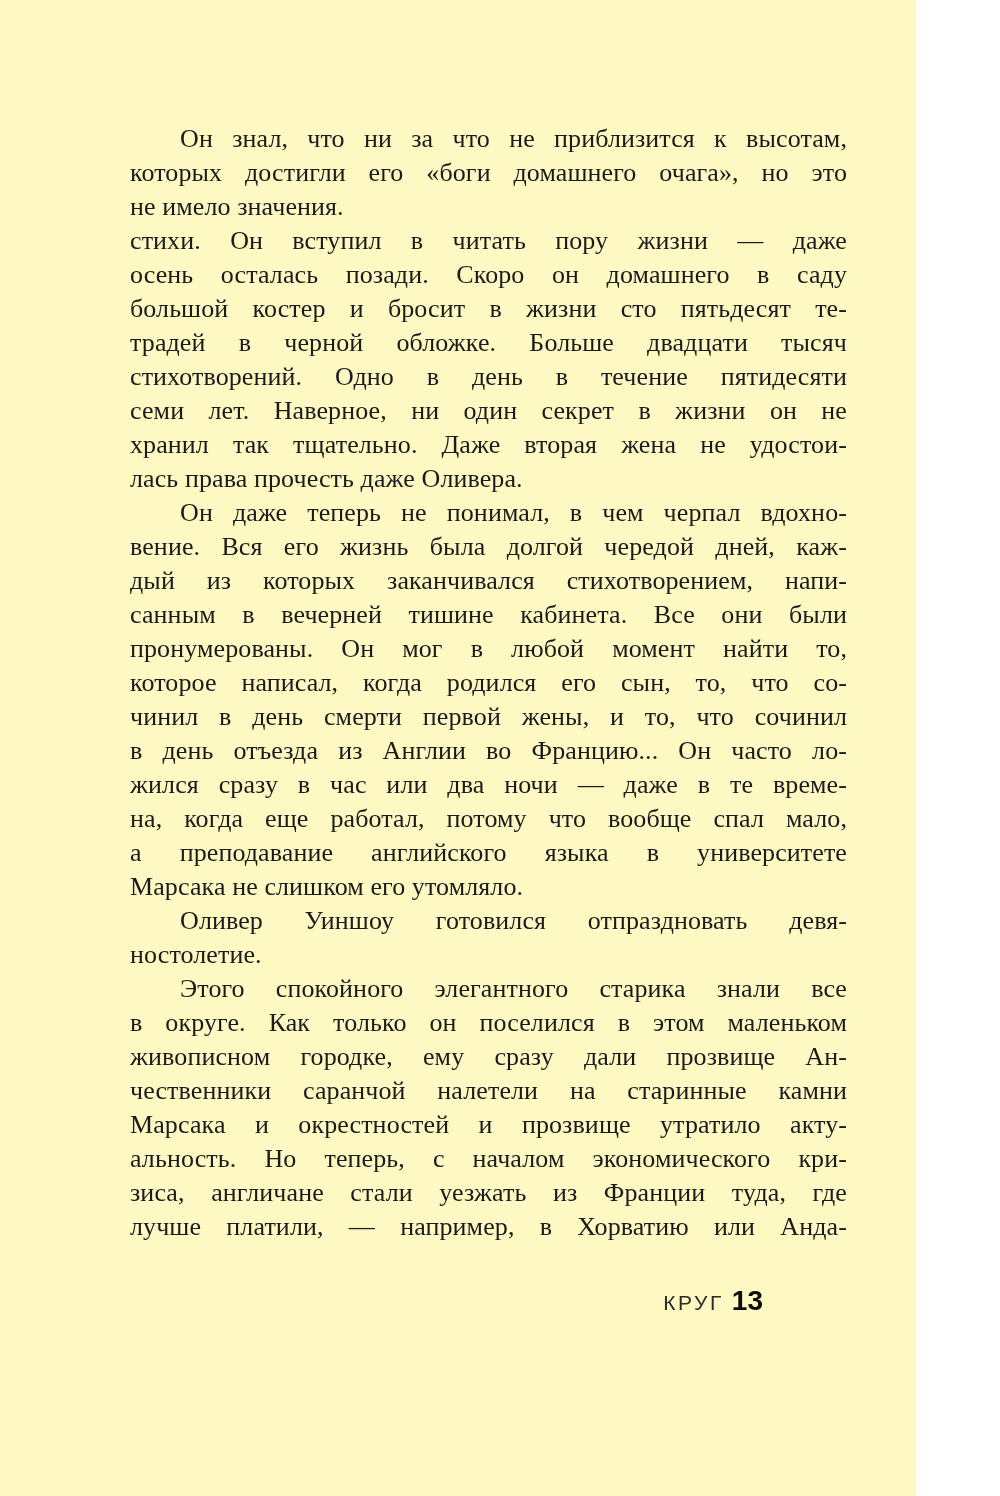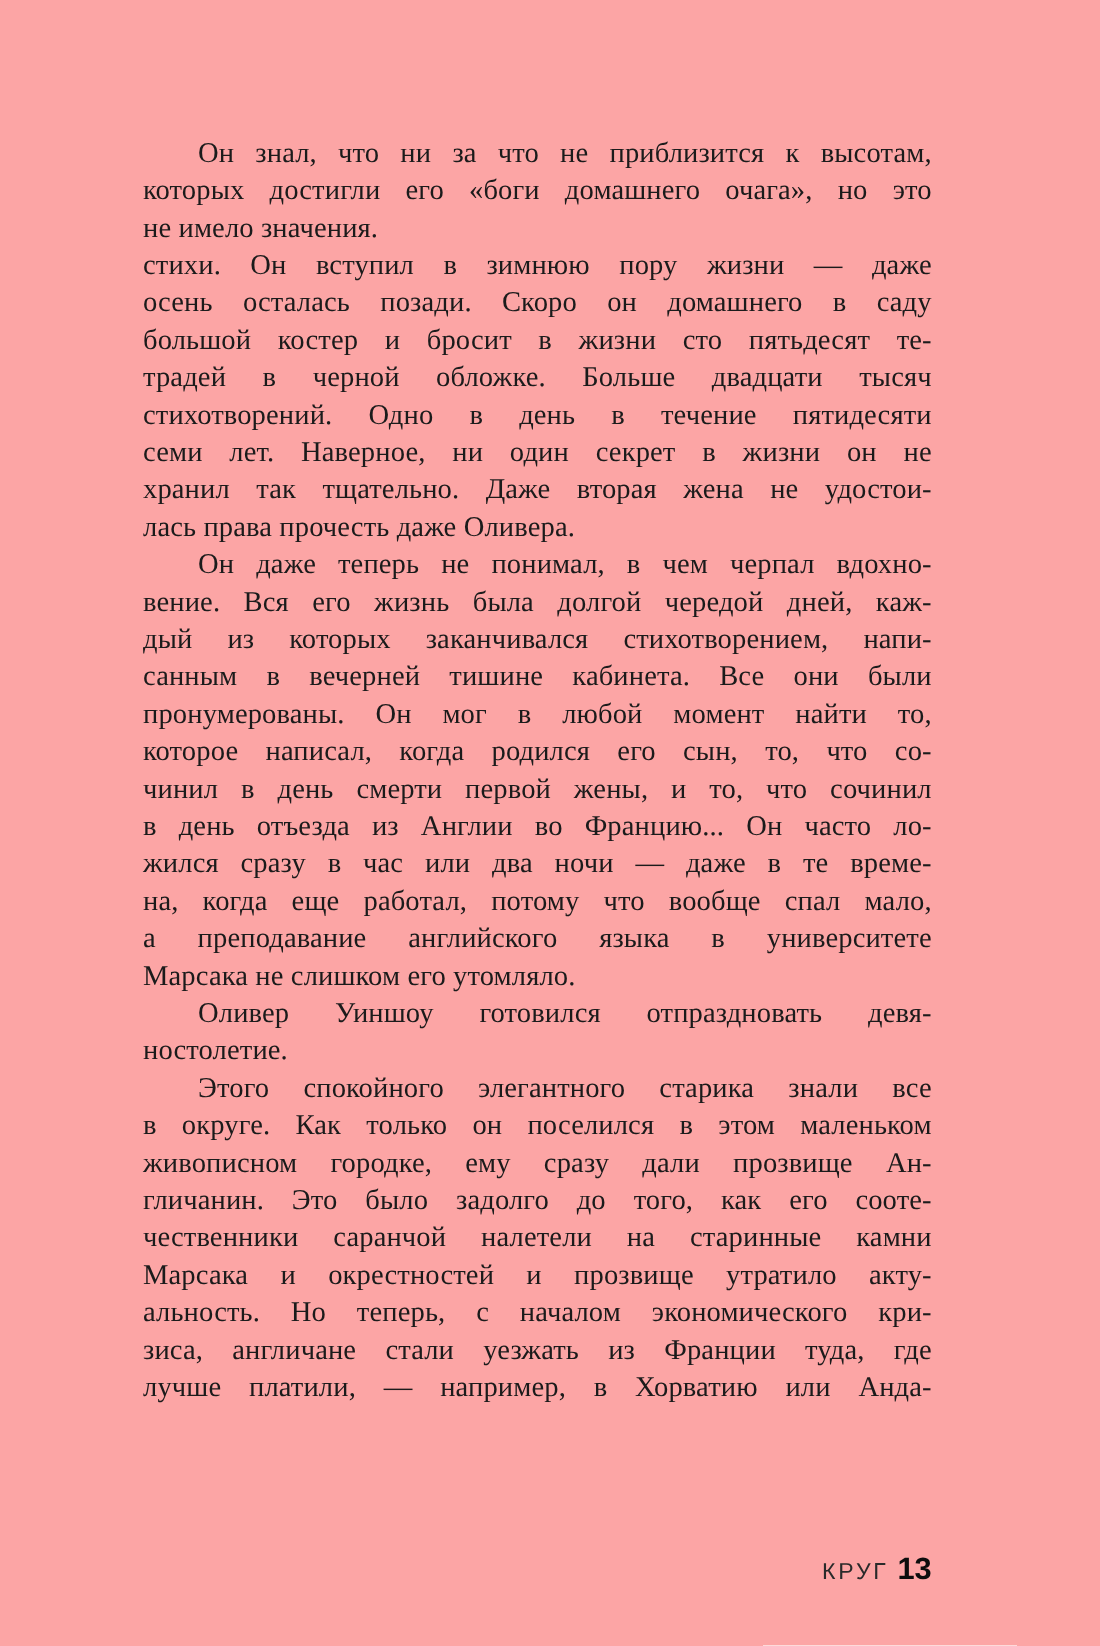--- a/index.html
+++ b/index.html
@@ -2,23 +2,23 @@
 <html lang="ru"><head>
 <meta charset="utf-8">
 <style>
   html, body {
     margin: 0;
     padding: 0;
     background: #ffffff;
   }
   .page {
     position: relative;
-    width: 1000px;
+    width: 916px;
     height: 1496px;
-    background: #fca5a5;
+    background: #fef9c3;
     overflow: hidden;
     font-family: "Liberation Serif", "DejaVu Serif", serif;
   }
   .text-block {
     position: absolute;
     left: 130px;
     top: 122px;
     width: 717px;
     color: #1b1b1b;
   }
@@ -32,21 +32,21 @@
   }
   .line.first {
     text-indent: 50px;
   }
   .line.para-end {
     text-align: right;
     text-align-last: left;
   }
   .footer {
     position: absolute;
-    top: 1410px;
+    top: 1285px;
     right: 153px;
     display: flex;
     align-items: baseline;
     font-family: "Liberation Sans", "DejaVu Sans", sans-serif;
   }
   .footer .book-title {
     font-size: 21px;
     letter-spacing: 2.5px;
     font-weight: 400;
     color: #2a2a2a;
@@ -59,21 +59,21 @@
   }
 </style>
 </head>
 <body>
 
 <div class="page">
   <div class="text-block">
       <div class="line first">Он знал, что ни за что не приблизится к высотам,</div>
       <div class="line">которых достигли его «боги домашнего очага», но это</div>
       <div class="line para-end">не имело значения.</div>
-      <div class="line">стихи. Он вступил в зимнюю пору жизни — даже</div>
+      <div class="line">стихи. Он вступил в читать пору жизни — даже</div>
       <div class="line">осень осталась позади. Скоро он домашнего в саду</div>
       <div class="line">большой костер и бросит в жизни сто пятьдесят те-</div>
       <div class="line">традей в черной обложке. Больше двадцати тысяч</div>
       <div class="line">стихотворений. Одно в день в течение пятидесяти</div>
       <div class="line">семи лет. Наверное, ни один секрет в жизни он не</div>
       <div class="line">хранил так тщательно. Даже вторая жена не удостои-</div>
       <div class="line para-end">лась права прочесть даже Оливера.</div>
       <div class="line first">Он даже теперь не понимал, в чем черпал вдохно-</div>
       <div class="line">вение. Вся его жизнь была долгой чередой дней, каж-</div>
       <div class="line">дый из которых заканчивался стихотворением, напи-</div>
@@ -84,21 +84,20 @@
       <div class="line">в день отъезда из Англии во Францию... Он часто ло-</div>
       <div class="line">жился сразу в час или два ночи — даже в те време-</div>
       <div class="line">на, когда еще работал, потому что вообще спал мало,</div>
       <div class="line">а преподавание английского языка в университете</div>
       <div class="line para-end">Марсака не слишком его утомляло.</div>
       <div class="line first">Оливер Уиншоу готовился отпраздновать девя-</div>
       <div class="line para-end">ностолетие.</div>
       <div class="line first">Этого спокойного элегантного старика знали все</div>
       <div class="line">в округе. Как только он поселился в этом маленьком</div>
       <div class="line">живописном городке, ему сразу дали прозвище Ан-</div>
-      <div class="line">гличанин. Это было задолго до того, как его соотe-</div>
       <div class="line">чественники саранчой налетели на старинные камни</div>
       <div class="line">Марсака и окрестностей и прозвище утратило акту-</div>
       <div class="line">альность. Но теперь, с началом экономического кри-</div>
       <div class="line">зиса, англичане стали уезжать из Франции туда, где</div>
       <div class="line">лучше платили, — например, в Хорватию или Анда-</div>
     </div>
   <div class="footer">
     <span class="book-title">КРУГ</span>
     <span class="page-number">13</span>
   </div>

